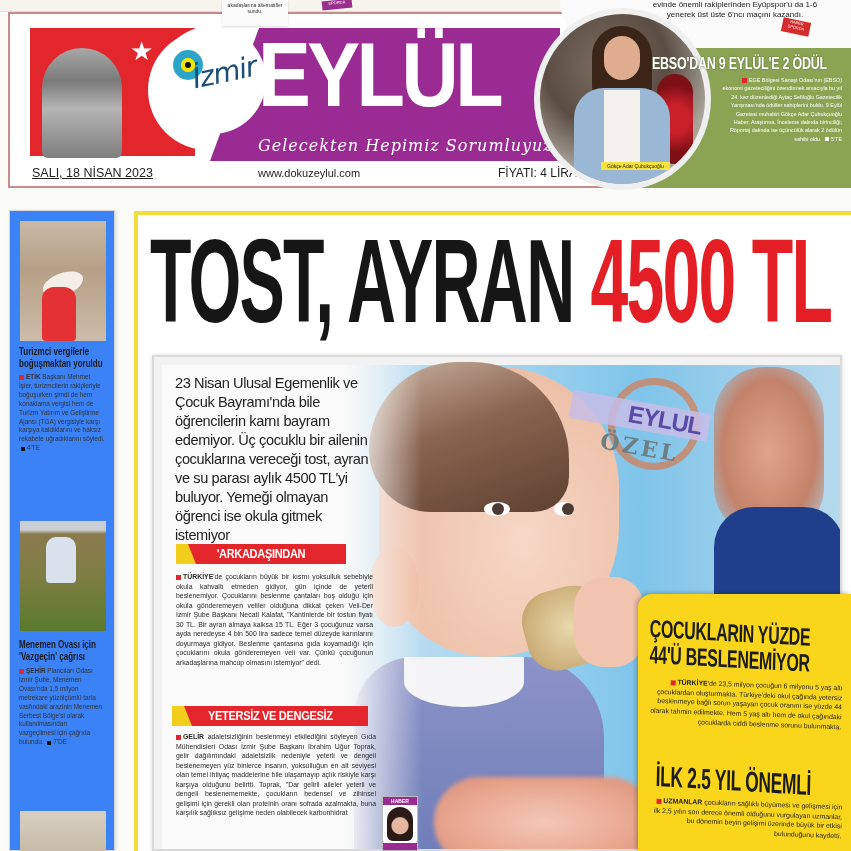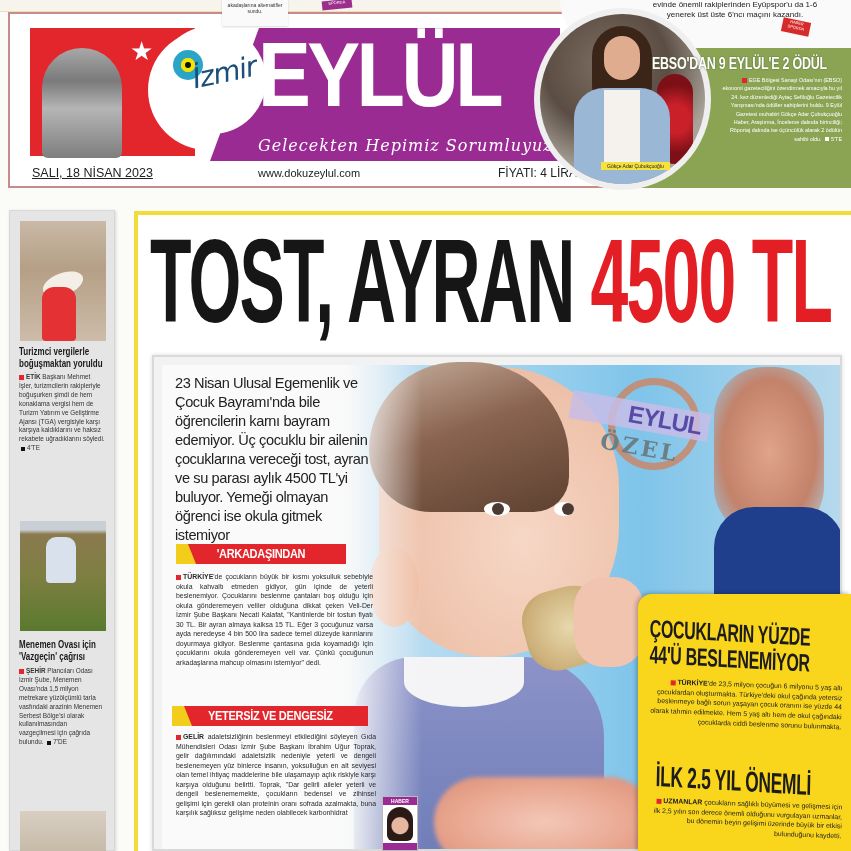--- a/index.html
+++ b/index.html
@@ -43,21 +43,21 @@
   .ebso-top-white { position: absolute; left: 560px; top: 0; width: 291px; height: 48px; background: #fafafa; border-radius: 0 0 0 60px; z-index: 1; }
   .ebso-teaser { position: absolute; left: 650px; top: 0; width: 170px; font-size: 8px; line-height: 10px; text-align: center; color: #222; z-index: 3; }
   .ebso-stamp { position: absolute; left: 782px; top: 20px; width: 28px; height: 14px; background: #d62b2b; transform: rotate(12deg); font-size: 4px; color: #fff; text-align: center; z-index: 3; }
   .ebso-head { position: absolute; left: 652px; top: 55px; font-family: "Liberation Sans", sans-serif; font-weight: bold; font-size: 16px; color: #fff; transform: scaleX(0.78); transform-origin: left top; white-space: nowrap; letter-spacing: -0.3px; z-index: 3; text-shadow: 0 0 2px #4b5d26; }
   .ebso-body { position: absolute; left: 722px; top: 76px; width: 120px; font-size: 5.4px; line-height: 8.4px; color: #fff; text-align: right; z-index: 3; }
   .red-sq { display: inline-block; width: 5px; height: 5px; background: #e3262b; margin-right: 2px; vertical-align: middle; }
   .blk-sq { display: inline-block; width: 4px; height: 4px; background: #111; margin: 0 2px; vertical-align: middle; }
   .wht-sq { display: inline-block; width: 4px; height: 4px; background: #fff; margin: 0 2px; vertical-align: middle; }
 
   
-  .sidebar { position: absolute; left: 9px; top: 210px; width: 106px; height: 641px; background: #e5e5e5; border: 1px solid #d8d8d8; box-shadow: 1px 1px 3px rgba(0,0,0,.15); }
+  .sidebar { position: absolute; left: 9px; top: 210px; width: 106px; height: 641px; background: #3b82f6; border: 1px solid #d8d8d8; box-shadow: 1px 1px 3px rgba(0,0,0,.15); }
   .side-img { position: absolute; left: 10px; width: 86px; }
   .side-img.ephesus { top: 10px; height: 120px; background: linear-gradient(180deg, #c9b9a6 0%, #b59f86 40%, #cdbcaa 100%); }
   .ephesus .hat { position: absolute; left: 22px; top: 52px; width: 42px; height: 22px; border-radius: 50%; background: #f4efe6; transform: rotate(-20deg); }
   .ephesus .dress { position: absolute; left: 22px; top: 66px; width: 34px; height: 54px; background: #e43234; border-radius: 12px 12px 4px 4px; }
   .side-img.field { top: 310px; height: 110px; background: linear-gradient(180deg, #c9cfd4 0%, #c9cfd4 8%, #8a7a4e 12%, #7e7e42 50%, #5a7a2e 100%); }
   .field .man { position: absolute; left: 26px; top: 16px; width: 30px; height: 46px; background: #d9e2ec; border-radius: 10px 10px 4px 4px; }
   .side-img.couple { top: 600px; height: 42px; background: linear-gradient(180deg, #d8cfc2, #c6b9a7); }
   .side-title { position: absolute; left: 9px; width: 90px; font-family: "Liberation Sans", sans-serif; font-weight: bold; font-size: 10px; line-height: 12px; color: #1a1a1a; transform: scaleX(0.8); transform-origin: left top; width: 112px; }
   .side-body { position: absolute; left: 9px; width: 86px; font-size: 6.4px; line-height: 8.9px; color: #333; }
 

